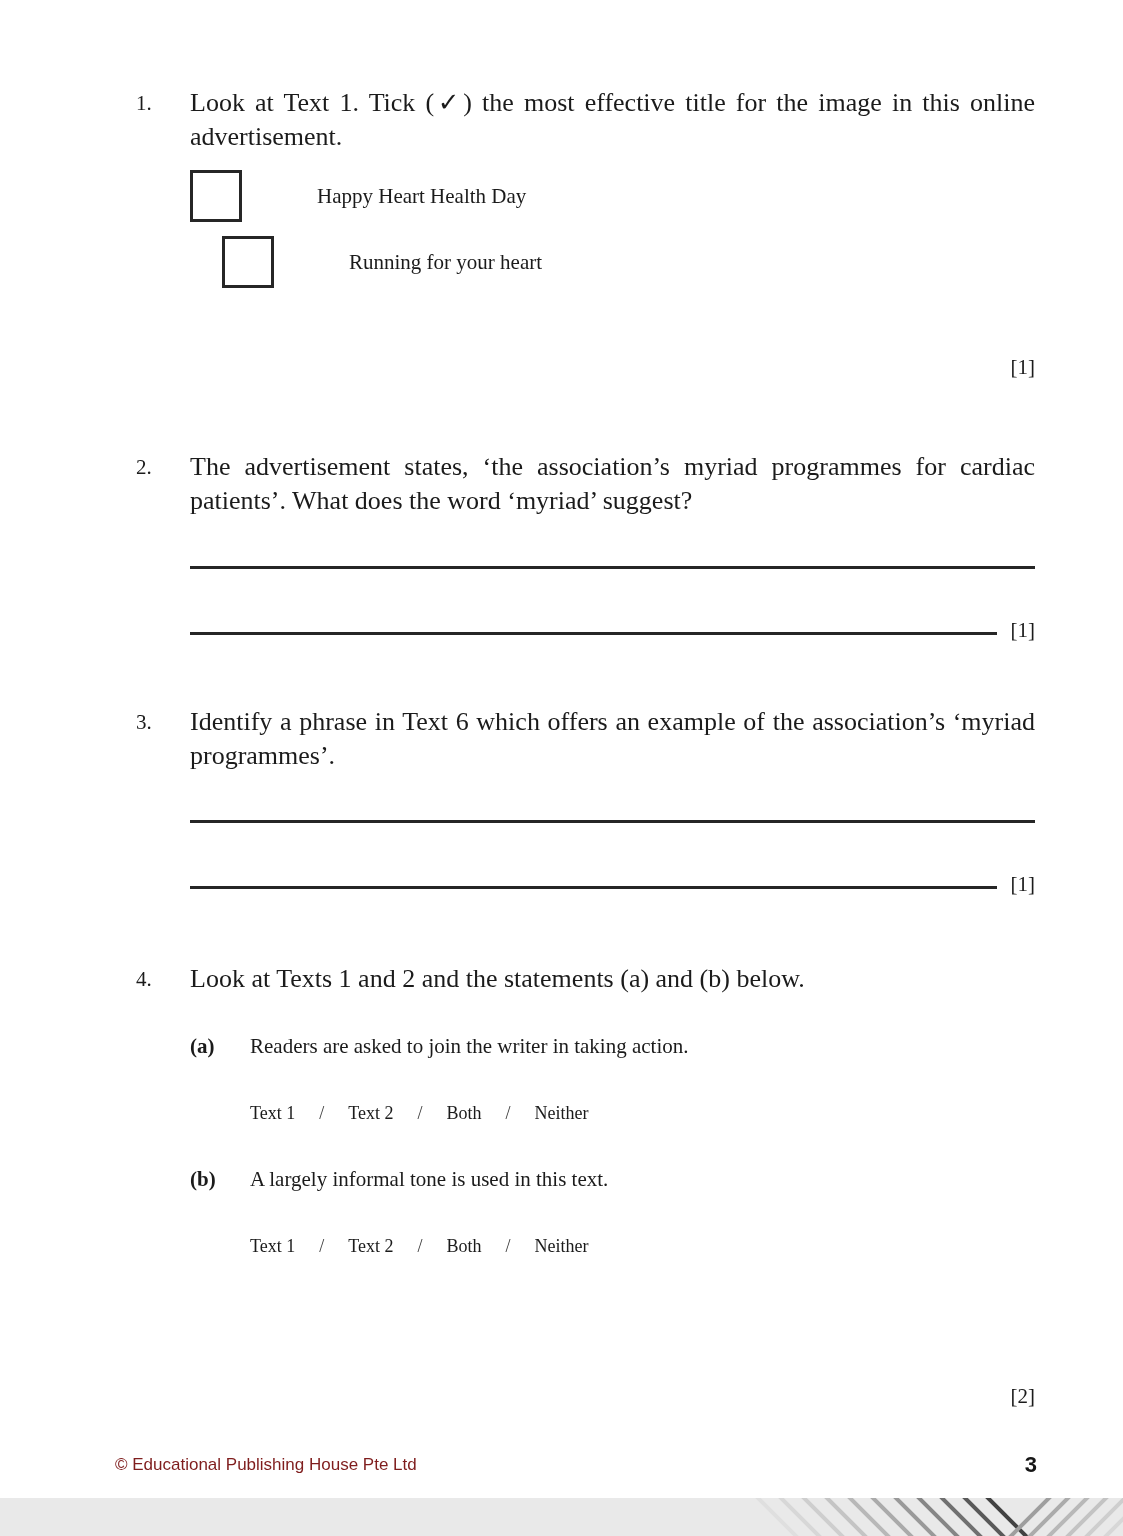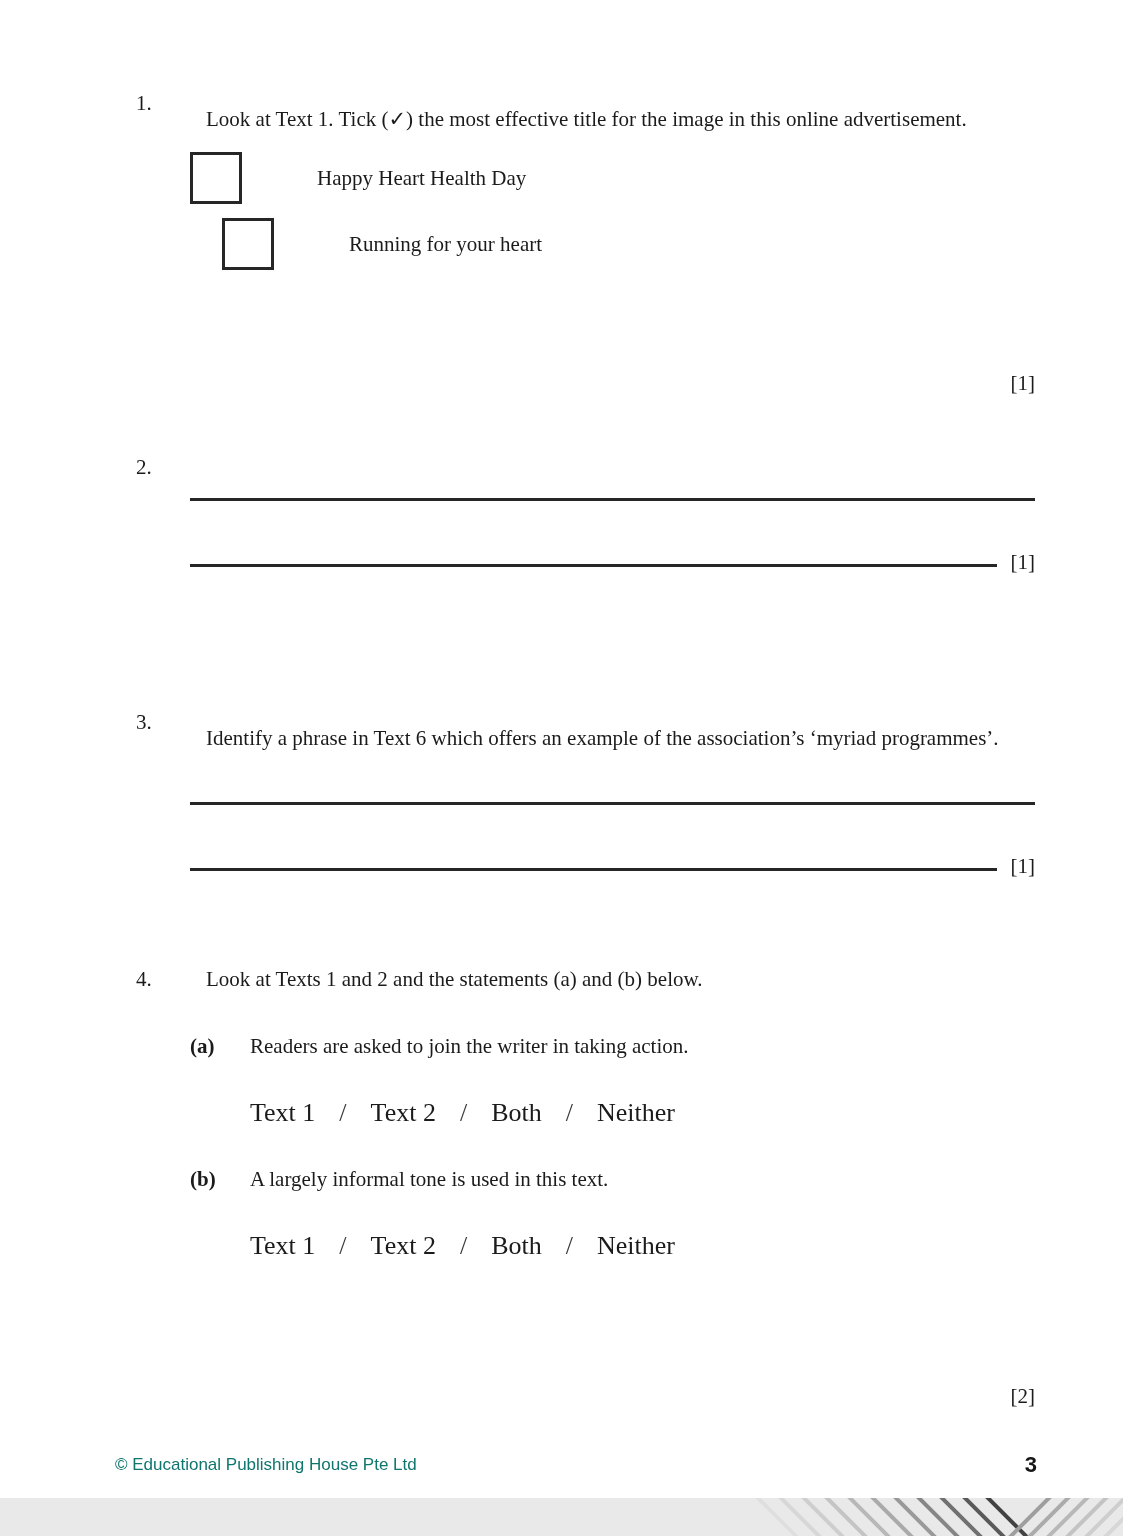--- a/index.html
+++ b/index.html
@@ -23,22 +23,22 @@
     top: 0;
     font-size: 21px;
     line-height: 34px;
   }
   .qcontent {
     margin-left: 54px; 
     width: 845px;
     position: relative;
   }
   .qtext {
-    margin: 16px;
-    font-size: 21px;
+    margin: 0;
+    font-size: 26px;
     line-height: 34px;
     text-align: justify;
   }
   .para { margin-top: 34px; }
   .para-first { margin-top: 0; }
 
   
   .option-row {
     display: flex;
     align-items: center;
@@ -99,39 +99,39 @@
     line-height: 34px;
   }
   .subq-label {
     font-weight: bold;
     width: 60px;
     flex: 0 0 auto;
   }
   .choices-row {
     margin-left: 60px;
     margin-top: 33px;
-    font-size: 26px;
+    font-size: 18px;
     line-height: 34px;
     white-space: nowrap;
   }
   .choice { display: inline-block; }
   .choice-sep {
     display: inline-block;
     margin: 0 24px;
     color: #3a3a3a;
   }
 
   
   .footer-copyright {
     position: absolute;
     left: 115px;
     top: 1455px;
     font-family: "Liberation Sans", sans-serif;
     font-size: 17px;
-    color: #0f766e;
+    color: #7f1d1d;
   }
   .footer-pagenum {
     position: absolute;
     right: 86px;
     top: 1452px;
     font-family: "Liberation Sans", sans-serif;
     font-size: 22px;
     font-weight: bold;
     color: #161616;
   }
@@ -169,20 +169,21 @@
         <span class="option-label">Running for your heart</span>
       </div>
 
       <span class="marks-abs" style="top:268px;">[1]</span>
     </div>
   </section>
 
   <section class="question" style="top:450px;">
     <span class="qnum">2.</span>
     <div class="qcontent">
+      <p class="qtext">The advertisement states, ‘the association’s myriad programmes for cardiac patients’. What does the word ‘myriad’ suggest?</p>
       <div class="answer-rule"></div>
       <div class="answer-row2">
         <div class="answer-rule2"></div>
         <span class="marks-inline">[1]</span>
       </div>
     </div>
   </section>
 
   <section class="question" style="top:705px;">
     <span class="qnum">3.</span>

